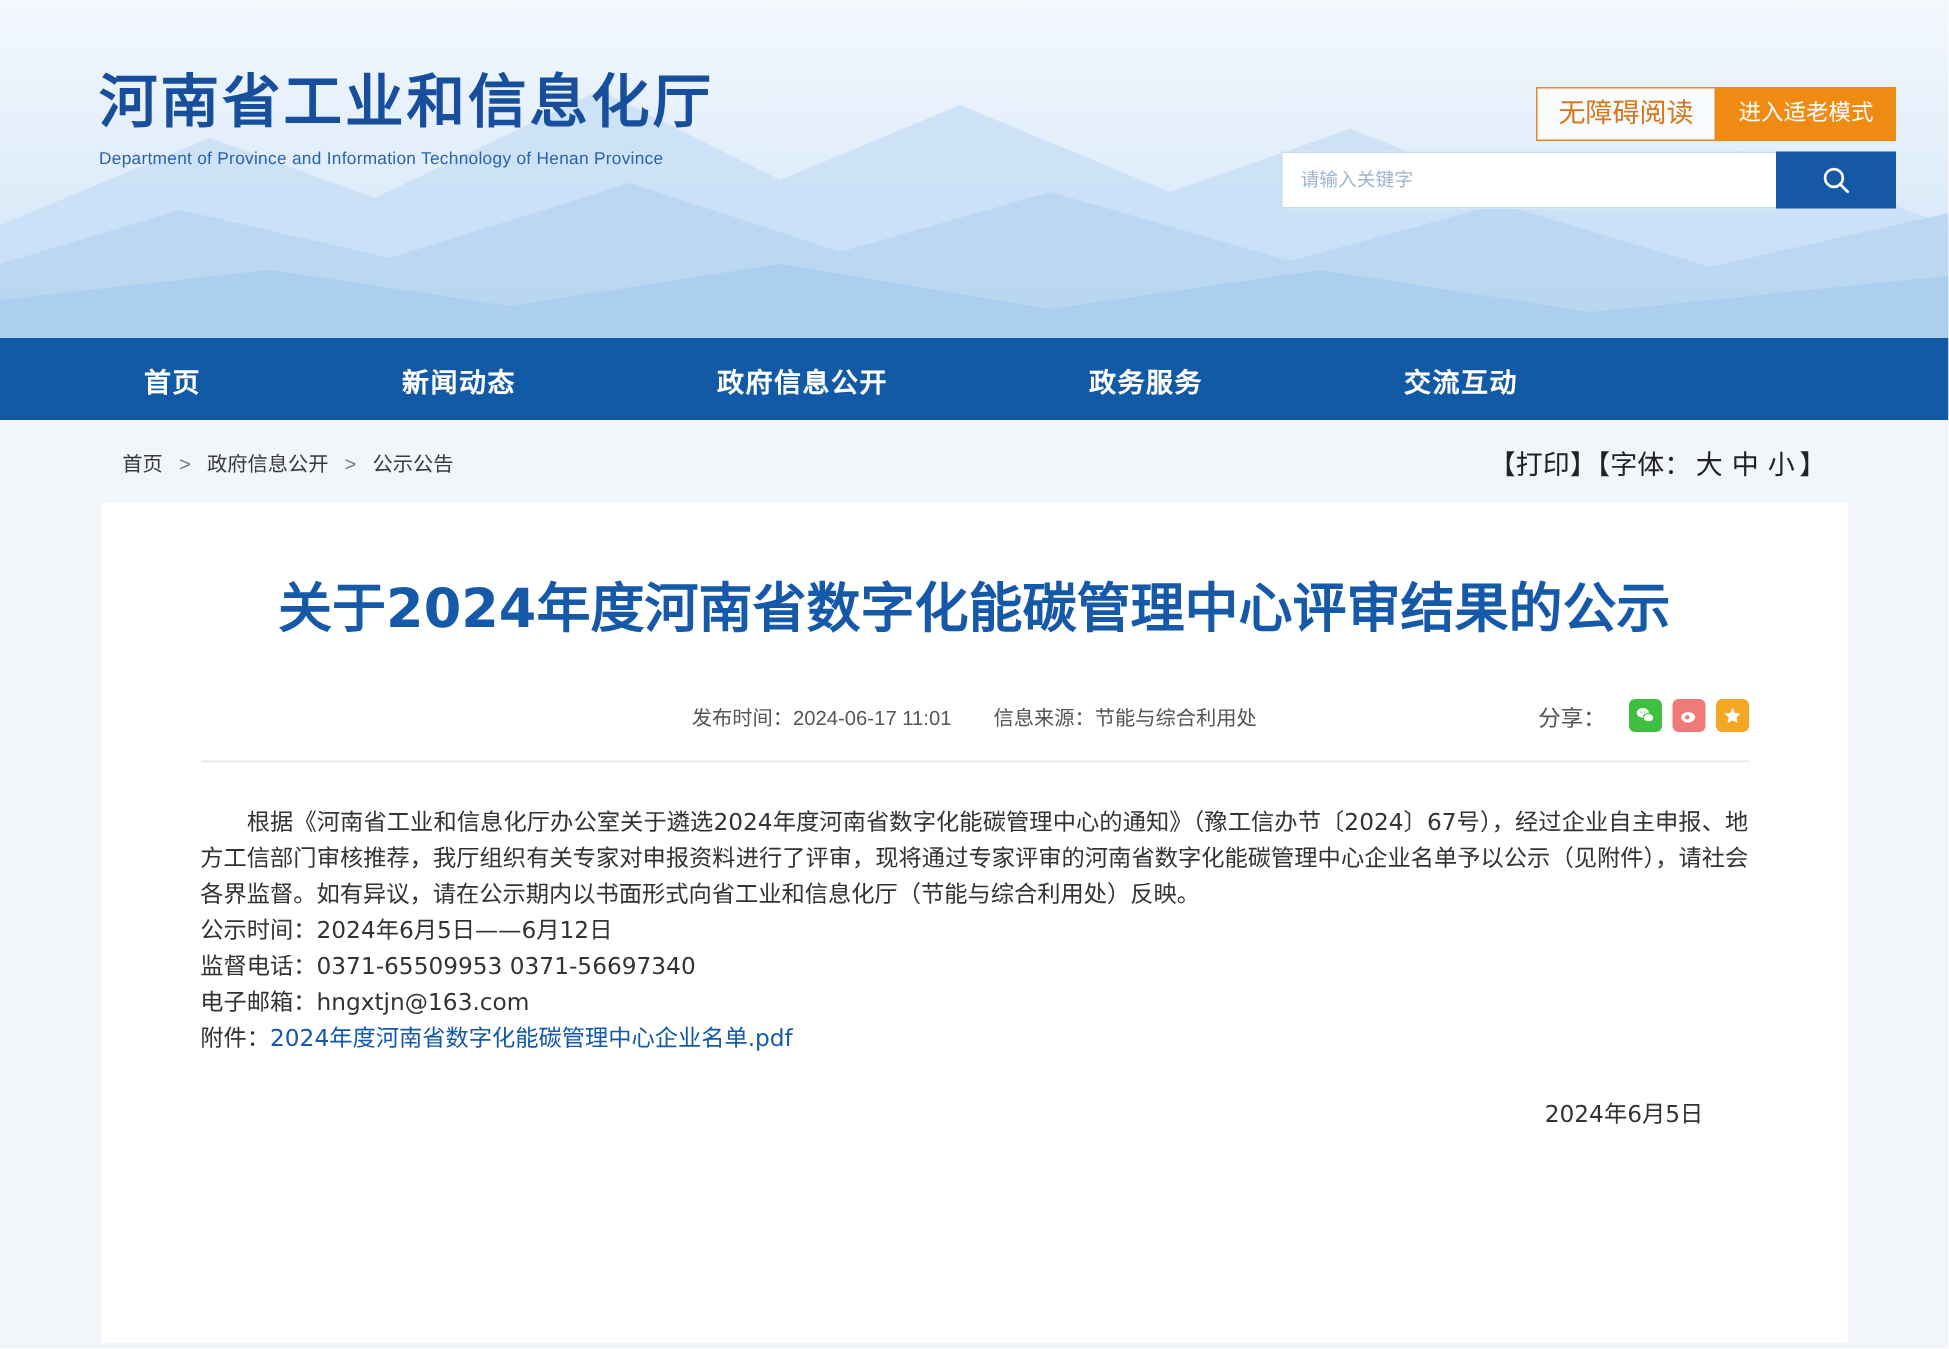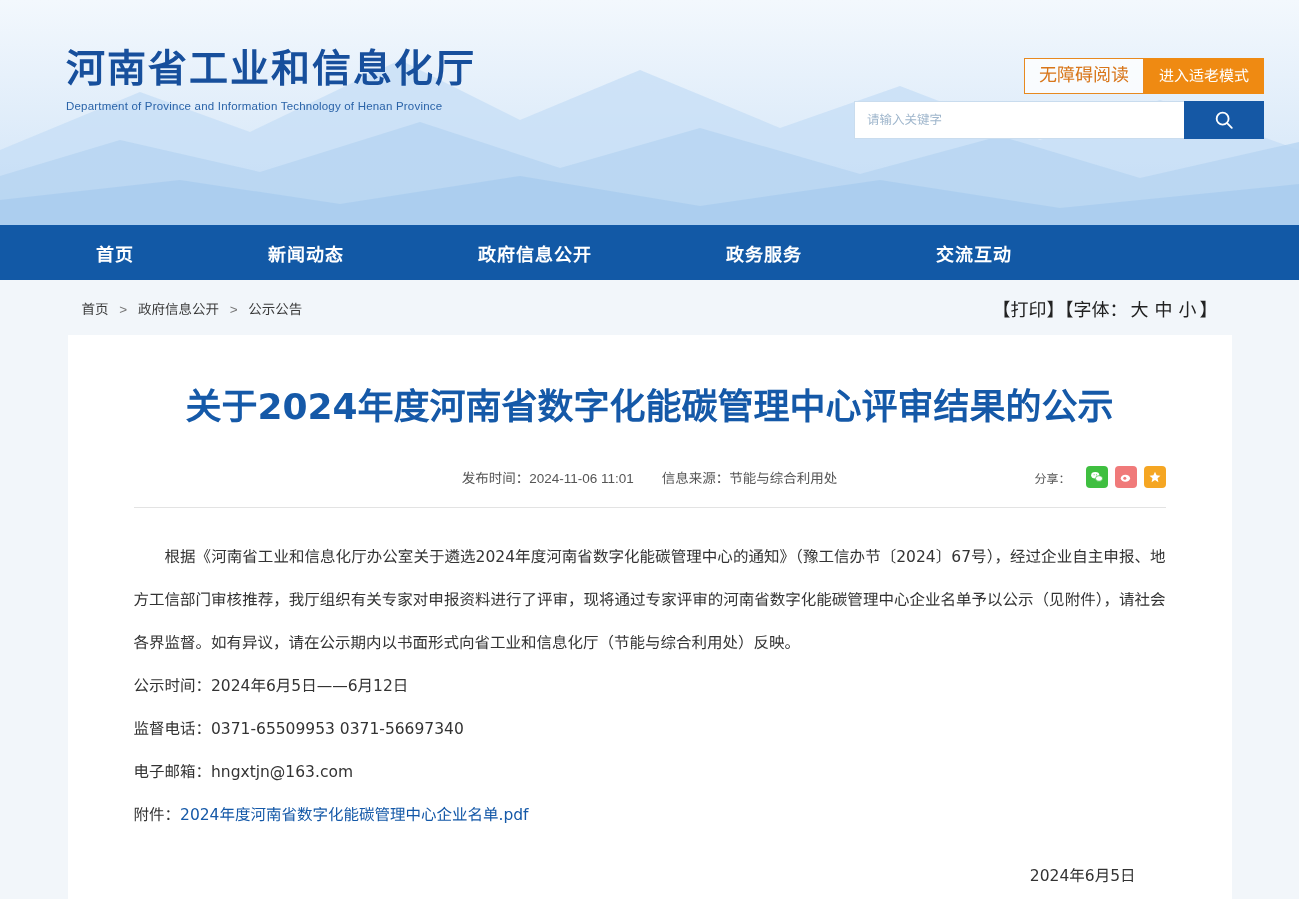--- a/index.html
+++ b/index.html
@@ -172,21 +172,21 @@
     position: relative;
     font-size: 13.5px;
     color: #555;
   }
   .meta-item { margin: 0 14px; }
   .share {
     position: absolute;
     right: 0;
     display: flex;
     align-items: center;
-    font-size: 12px;
+    font-size: 15px;
     color: #555;
   }
   .share-label { margin-right: 8px; }
   .share-ico {
     width: 22px; height: 22px;
     border-radius: 4px;
     margin-left: 7px;
     display: inline-flex;
     align-items: center;
     justify-content: center;
@@ -200,21 +200,21 @@
 
   .divider {
     border-top: 1px solid #e3e3e3;
     margin: 20px 0 0 0;
   }
 
   .body-text {
     margin-top: 28px;
     font-size: 15.5px;
     color: #333;
-    line-height: 43px;
+    line-height: 24px;
     text-align: justify;
     font-family: "DejaVu Sans", "Liberation Sans", sans-serif;
   }
   .body-text p { margin: 0; }
   .indent { text-indent: 2em; }
   .attach-link {
     color: #1559a8;
     text-decoration: none;
     cursor: pointer;
   }
@@ -285,21 +285,21 @@
     </div>
     <div class="crumb-tools">
       <span>【打印】</span><span>【字体：</span><span class="fs-opt">大</span><span class="fs-opt">中</span><span class="fs-opt">小</span><span>】</span>
     </div>
   </div>
 
   <div class="article">
     <h1 class="article-title">关于2024年度河南省数字化能碳管理中心评审结果的公示</h1>
 
     <div class="meta-row">
-      <span class="meta-item"><span>发布时间：</span><span>2024-11-06 11:01</span></span>
+      <span class="meta-item"><span>发布时间：</span><span>2024-06-17 11:01</span></span>
       <span class="meta-item"><span>信息来源：</span><span>节能与综合利用处</span></span>
 
       <span class="share">
         <span class="share-label">分享：</span>
         <span class="share-ico ico-wechat">
           <svg width="14" height="14" viewBox="0 0 24 24">
             <ellipse cx="9" cy="9" rx="7" ry="5.6" fill="#ffffff"></ellipse>
             <ellipse cx="15.5" cy="14.5" rx="6" ry="4.8" fill="#ffffff" stroke="#3fbf40" stroke-width="1.2"></ellipse>
             <circle cx="7" cy="8" r="0.9" fill="#3fbf40"></circle>
             <circle cx="11" cy="8" r="0.9" fill="#3fbf40"></circle>

